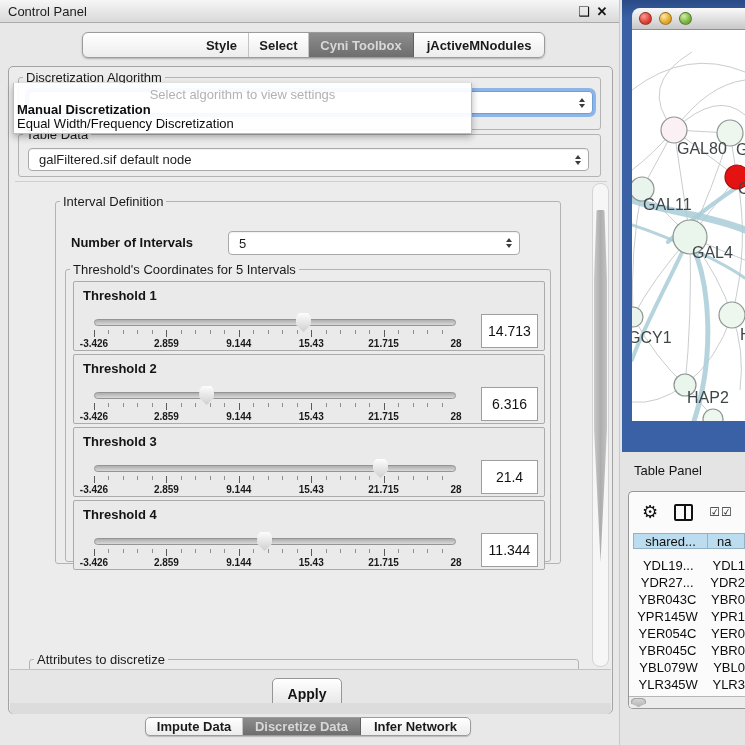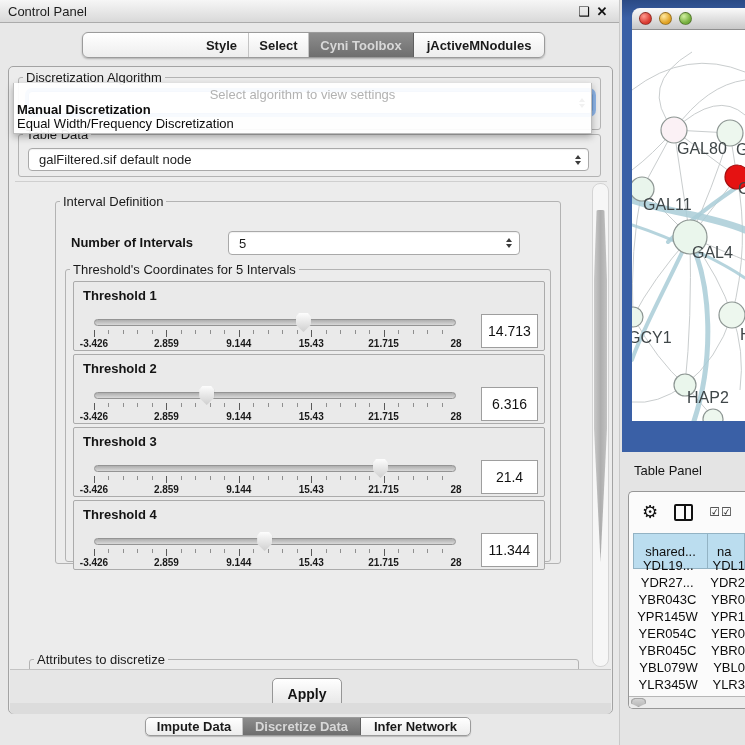--- a/index.html
+++ b/index.html
@@ -80,21 +80,21 @@
     background:linear-gradient(#ffffff,#e3e3e3); border:1px solid #969696; border-radius:5px;
     font-size:14px; font-weight:bold; color:#151515; font-family:"Liberation Sans",sans-serif; }
   .panel-bottom { position:absolute; left:1px; right:1px; top:636px; height:11px; background:#dcdcdc; border-radius:0 0 4px 4px; }
 
   .bottom-tabs { position:absolute; left:145px; top:717px; height:19px; display:flex;
     border:1px solid #9b9b9b; border-radius:5px; overflow:hidden; background:linear-gradient(#ffffff,#ececec);
     box-shadow:0 1px 1px rgba(0,0,0,.2); }
   .bottom-tabs .tab { font-size:13px; }
 
   
-  .popup { position:absolute; left:13px; top:83px; width:579px; height:51px;
+  .popup { position:absolute; left:13px; top:83px; width:459px; height:51px;
     background:rgba(255,255,255,.93); border:1px solid #bdbdbd; border-top:none;
     box-shadow:0 3px 7px rgba(0,0,0,.30); z-index:40; }
   .popup .ph { position:absolute; left:0; right:0; top:4px; text-align:center; font-size:13px; color:#b2b2b2; }
   .popup .opt { position:absolute; left:3px; right:3px; font-size:13px; color:#0c0c0c; white-space:nowrap; }
   .popup .opt.b0 { top:19px; font-weight:bold; }
   .popup .opt.b1 { top:33px; }
 
   
   .right-side { position:absolute; left:620px; top:0; width:125px; height:745px; background:#e4e4e4; }
   .blue-frame { position:absolute; left:2px; top:0; right:0; height:452px;
@@ -110,21 +110,21 @@
 
   .table-panel-bar { position:absolute; left:0; top:452px; right:0; height:39px; background:#e4e4e4; }
   .table-panel-bar .t { position:absolute; left:14px; top:11px; font-size:13px; color:#141414; }
   .table-panel { position:absolute; left:8px; top:491px; right:0; height:218px;
     background:#fbfbfb; border:1px solid #979797; border-right:none; border-radius:5px 0 0 5px; overflow:hidden; }
   .tp-toolbar { position:absolute; left:0; top:0; right:0; height:40px; display:flex; align-items:center; gap:16px; padding-left:13px; }
   .gear { font-family:"DejaVu Sans",sans-serif; font-size:18px; color:#111; line-height:1; }
   .colicon { width:19px; height:17px; border:2px solid #111; border-radius:2px; position:relative; }
   .colicon:before { content:""; position:absolute; left:50%; top:0; bottom:0; width:2px; background:#111; }
   .checks { font-family:"DejaVu Sans",sans-serif; font-size:12px; color:#222; letter-spacing:1px; }
-  .tp-header { position:absolute; left:4px; top:41px; right:0; height:36px; display:flex; }
+  .tp-header { position:absolute; left:4px; top:41px; right:0; height:16px; display:flex; }
   .tp-header .hc { background:#bbddef; border:1px solid #93b3c4; font-size:13px; color:#101010;
     display:flex; align-items:center; }
   .tp-header .hc.c1 { width:75px; justify-content:center; }
   .tp-header .hc.c2 { flex:1; border-left:none; padding-left:9px; }
   .tp-rows { position:absolute; left:4px; top:65px; right:0; bottom:12px; overflow:hidden; font-size:13px; color:#0d0d0d; }
   .trow { display:flex; height:17px; align-items:center; }
   .trow .c1 { width:75px; text-align:center; white-space:nowrap; }
   .trow .c2 { flex:1; padding-left:9px; white-space:nowrap; }
   .hscroll { position:absolute; left:0; right:0; bottom:0; height:12px; background:#ececec; border-top:1px solid #b7b7b7; }
   .hscroll .thumb { position:absolute; left:2px; right:0; top:1px; height:9px; background:linear-gradient(#d3d3d3,#b9b9b9); border-radius:5px; border:1px solid #a5a5a5; }

